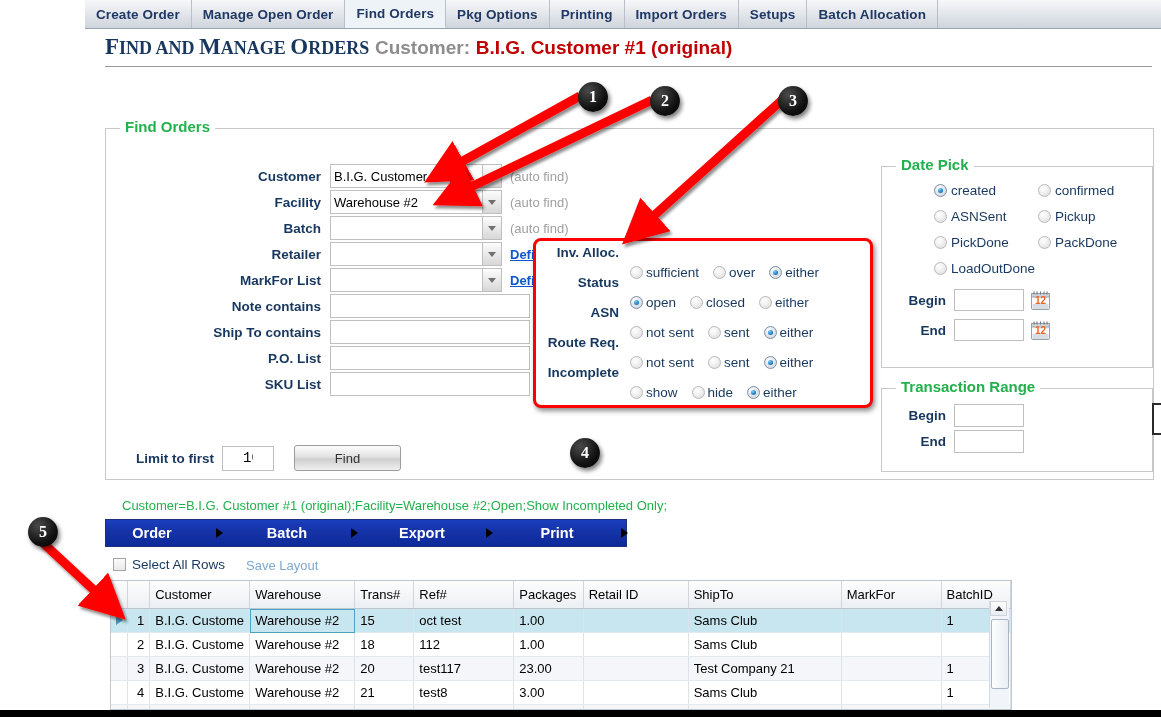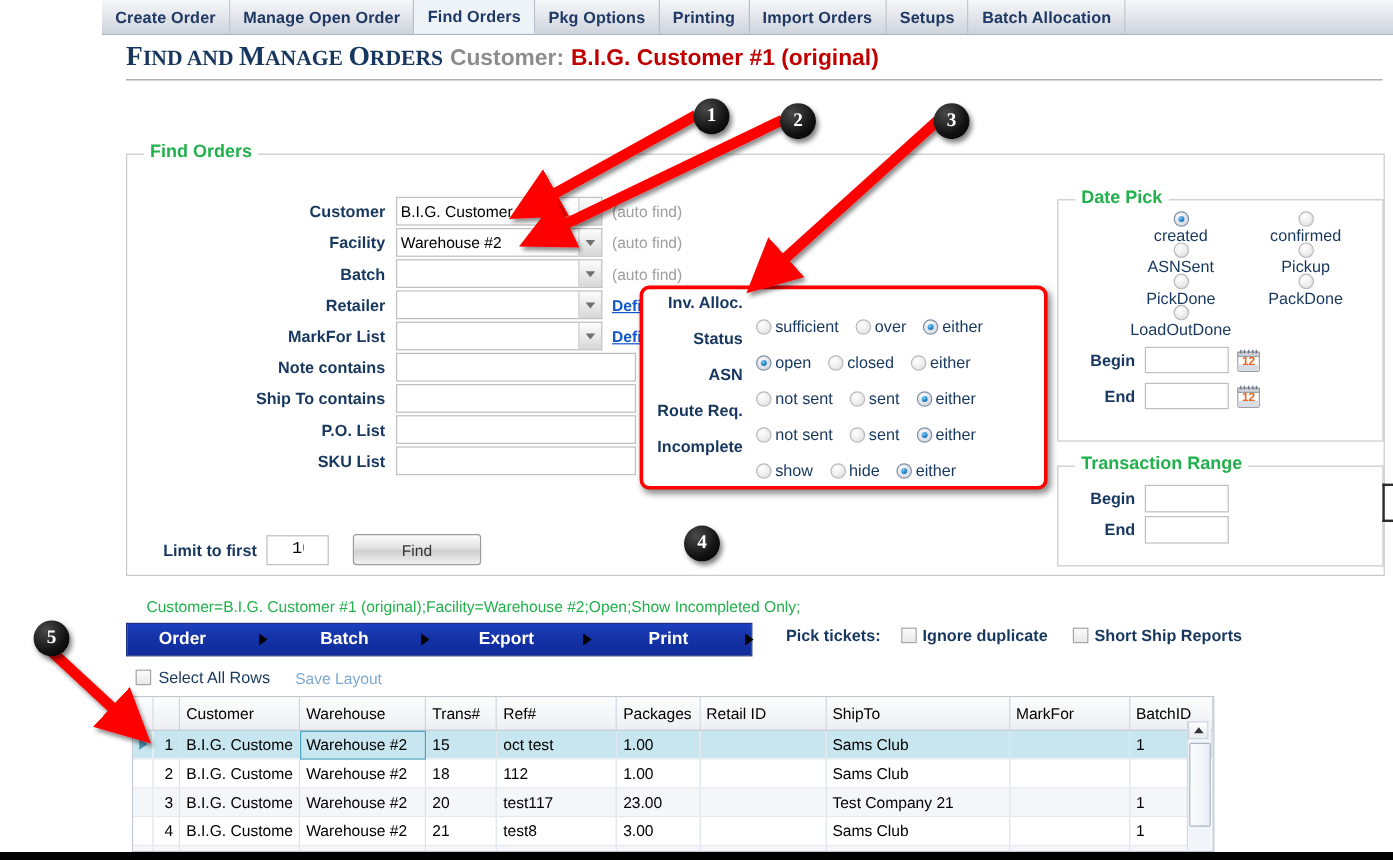--- a/index.html
+++ b/index.html
@@ -119,21 +119,21 @@
   }
   .radio.on:after{
     content:"";position:absolute;left:3px;top:3px;width:5px;height:5px;border-radius:50%;
     background:radial-gradient(circle at 35% 30%, #7ecbf5 0%, #1f7fc4 60%, #0d5a94 100%);
   }
 
   
   #date-range-fs{left:881px;top:166px;width:270px;height:200px;}
   .dr-grid{position:absolute;left:0;top:10px;width:100%;}
   .dr-line{display:flex;align-items:center;height:26px;padding-left:48px;}
-  .dr-opt{display:flex;align-items:center;width:104px;white-space:nowrap;cursor:pointer;font-size:13.5px;color:#17375e;flex-direction:column;}
+  .dr-opt{display:flex;align-items:center;width:104px;white-space:nowrap;cursor:pointer;font-size:13.5px;color:#17375e;}
   .dr-opt span{margin-left:4px;}
   .dr-field{display:flex;align-items:center;height:30px;padding-left:12px;}
   .dr-field .lab{width:52px;text-align:right;padding-right:8px;font-weight:bold;font-size:13.5px;color:#17375e;}
   .dr-field input{width:70px;height:22px;box-sizing:border-box;border:1px solid #bfbfbf;
     font-family:"Liberation Sans",sans-serif;font-size:12px;padding:0 3px;outline:none;}
   .cal-icon{margin-left:6px;width:21px;height:21px;position:relative;display:inline-block;cursor:pointer;}
 
   #trans-range-fs{left:881px;top:388px;width:270px;height:82px;}
   .tr-field{display:flex;align-items:center;height:26px;padding-left:12px;}
   .tr-field .lab{width:52px;text-align:right;padding-right:8px;font-weight:bold;font-size:13.5px;color:#17375e;}
@@ -501,31 +501,20 @@
       <div class="action-item">
         <span class="txt">Export</span>
         <span class="car"></span>
       </div>
       <div class="action-item">
         <span class="txt">Print</span>
         <span class="car"></span>
       </div>
     </div>
 
-  <div class="pick-wrap">
-    <div class="pick-label">Pick tickets:</div>
-    <div class="chk-item">
-      <span class="chk"></span>
-      <span>Ignore duplicate</span>
-    </div>
-    <div class="chk-item">
-      <span class="chk"></span>
-      <span>Short Ship Reports</span>
-    </div>
-  </div>
 
   <div class="selall">
     <span class="chk"></span>
     <span>Select All Rows</span>
   </div>
   <div class="savelayout">Save Layout</div>
 
   <div class="grid-wrap">
     <table class="grid">
       <colgroup>

